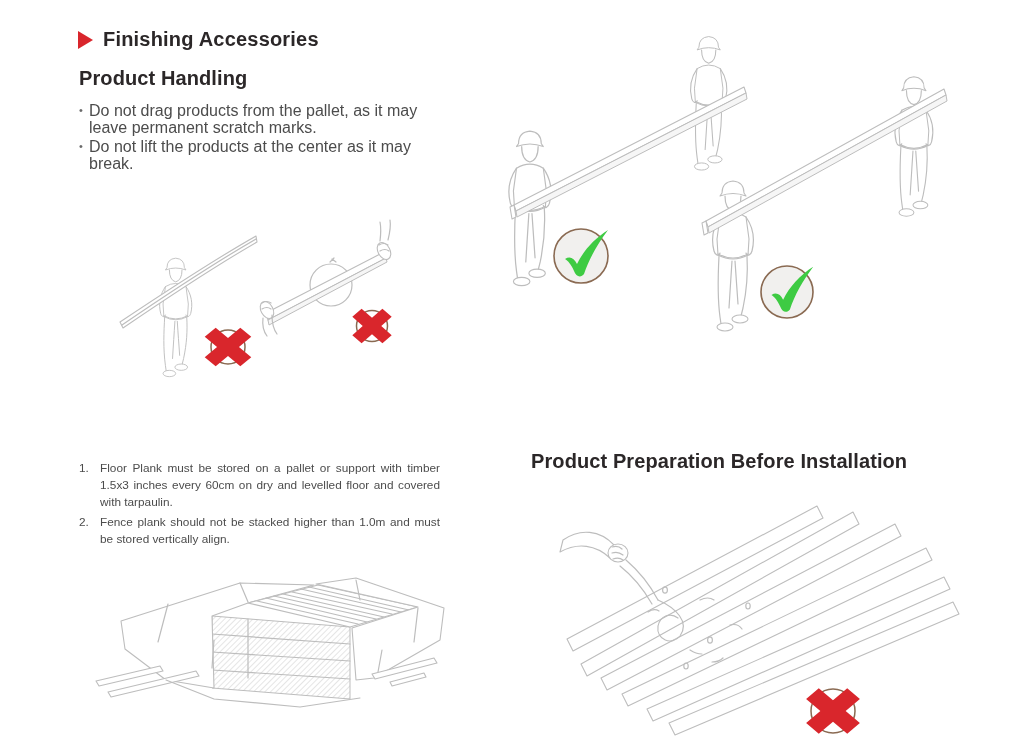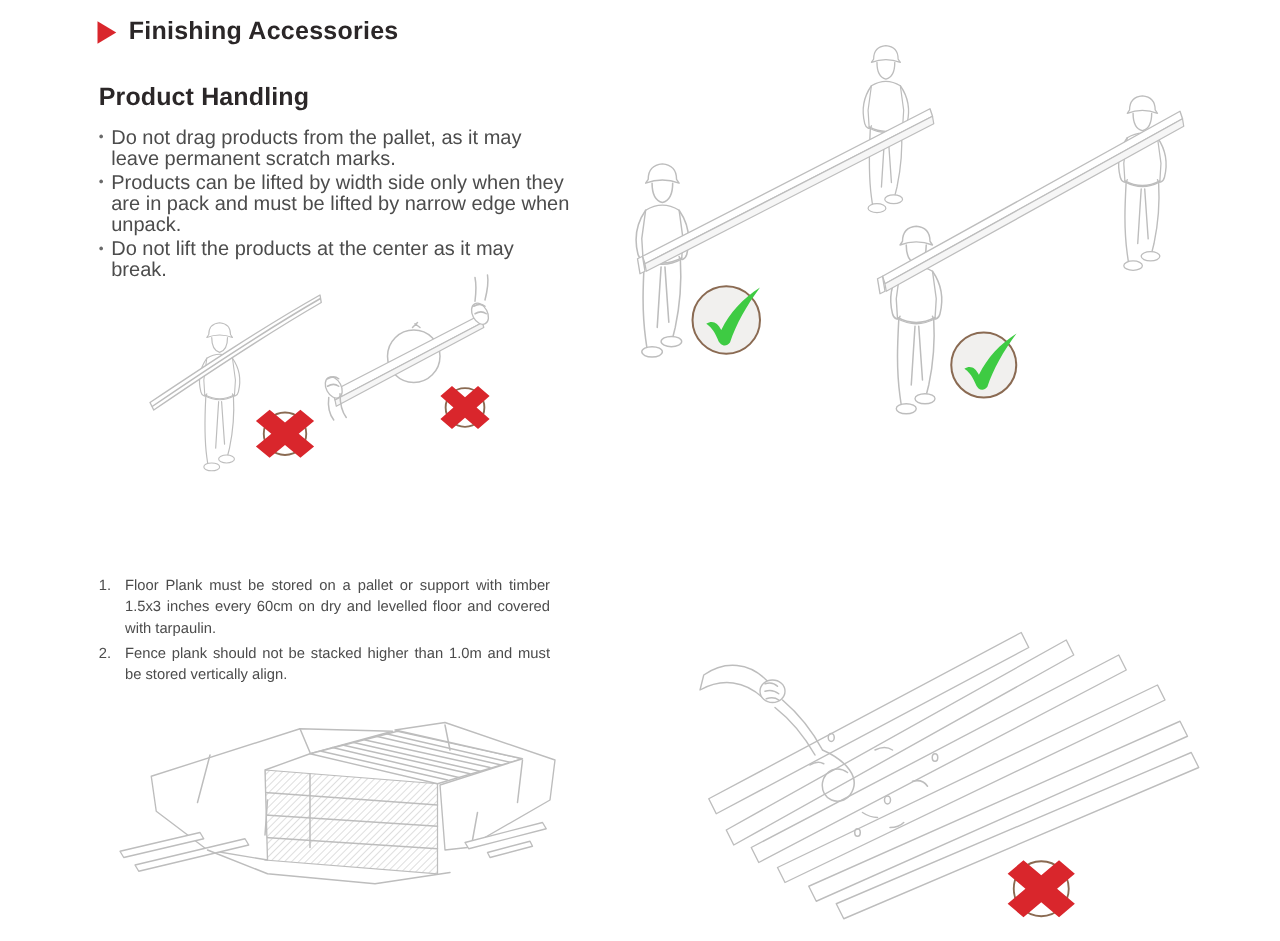--- a/index.html
+++ b/index.html
@@ -2,21 +2,21 @@
 <html style="--accent-red: #d9262c; --check-green: #3ecb43; --mark-ring: #8a6a52; --heading-ink: #2b2728; --body-ink: #4c4c4c; --line-art: #bdbdbd;"><head>
 <meta charset="utf-8">
 <style>
   :root{
     --accent-red:#d9262c; --check-green:#3ecb43; --mark-ring:#8a6a52;
     --heading-ink:#2b2728; --body-ink:#4c4c4c; --line-art:#bdbdbd;
   }
   html,body{margin:0;padding:0;background:#fff;}
   .page{position:relative;width:1024px;height:753px;background:#fff;
         font-family:"Liberation Sans",sans-serif;overflow:hidden;}
-  .title-row{position:absolute;left:78px;top:14px;display:flex;align-items:center;gap:10px;}
+  .title-row{position:absolute;left:78px;top:28px;display:flex;align-items:center;gap:10px;}
   .tri{width:0;height:0;border-left:15px solid var(--accent-red);
        border-top:9px solid transparent;border-bottom:9px solid transparent;}
   h1{font-size:20px;font-weight:700;color:var(--heading-ink);margin:0;letter-spacing:.2px;}
   h2{font-size:20px;font-weight:700;color:var(--heading-ink);margin:0;letter-spacing:.1px;}
   .handling{position:absolute;left:79px;top:67px;width:380px;}
   .handling ul{margin:12px 0 0;padding:0;list-style:none;}
   .handling li{position:relative;padding-left:10px;font-size:16px;line-height:17px;
                color:var(--body-ink);margin-bottom:2px;}
   .handling li::before{content:"\2022";position:absolute;left:0;top:0;color:#6a6a6a;font-size:11px;}
   .storing{position:absolute;left:79px;top:448px;width:361px;}
@@ -41,38 +41,38 @@
 
   <header class="title-row">
     <span class="tri"></span>
     <h1>Finishing Accessories</h1>
   </header>
 
   <section class="handling">
     <h2>Product Handling</h2>
     <ul>
       <li><span>Do not drag products from the pallet, as it may leave permanent scratch marks.</span></li>
-      <li><span>Products can be lifted by width side only when they are in pack and must be lifted by narrow edge when unpack.</span></li>
       <li><span>Do not lift the products at the center as it may break.</span></li>
     </ul>
   </section>
 
   <section class="storing">
     <ol>
       <li>
         <span class="num">1.</span>
         <span class="txt">Floor Plank must be stored on a pallet or support with timber 1.5x3 inches every 60cm on dry and levelled floor and covered with tarpaulin.</span>
       </li>
       <li>
         <span class="num">2.</span>
         <span class="txt">Fence plank should not be stacked higher than 1.0m and must be stored vertically align.</span>
       </li>
     </ol>
   </section>
 
+  <h2 class="prep-heading">Product Preparation Before Installation</h2>
 
   <svg class="illus" width="1024" height="753" viewBox="0 0 1024 753">
     <defs>
       <pattern id="hatch" width="4" height="4" patternUnits="userSpaceOnUse" patternTransform="rotate(45)">
         <line x1="0" y1="0" x2="0" y2="4" stroke="#b3b3b3" stroke-width="0.7"></line>
       </pattern>
 
       <g id="worker">
         <path class="laf" d="M19,16 Q19,5 30,4 Q41,5 41,16 L43,19 Q30,14 17,19 Z"></path>
         <path class="la" d="M22,19 Q22,32 30,34 Q38,32 38,19"></path>

